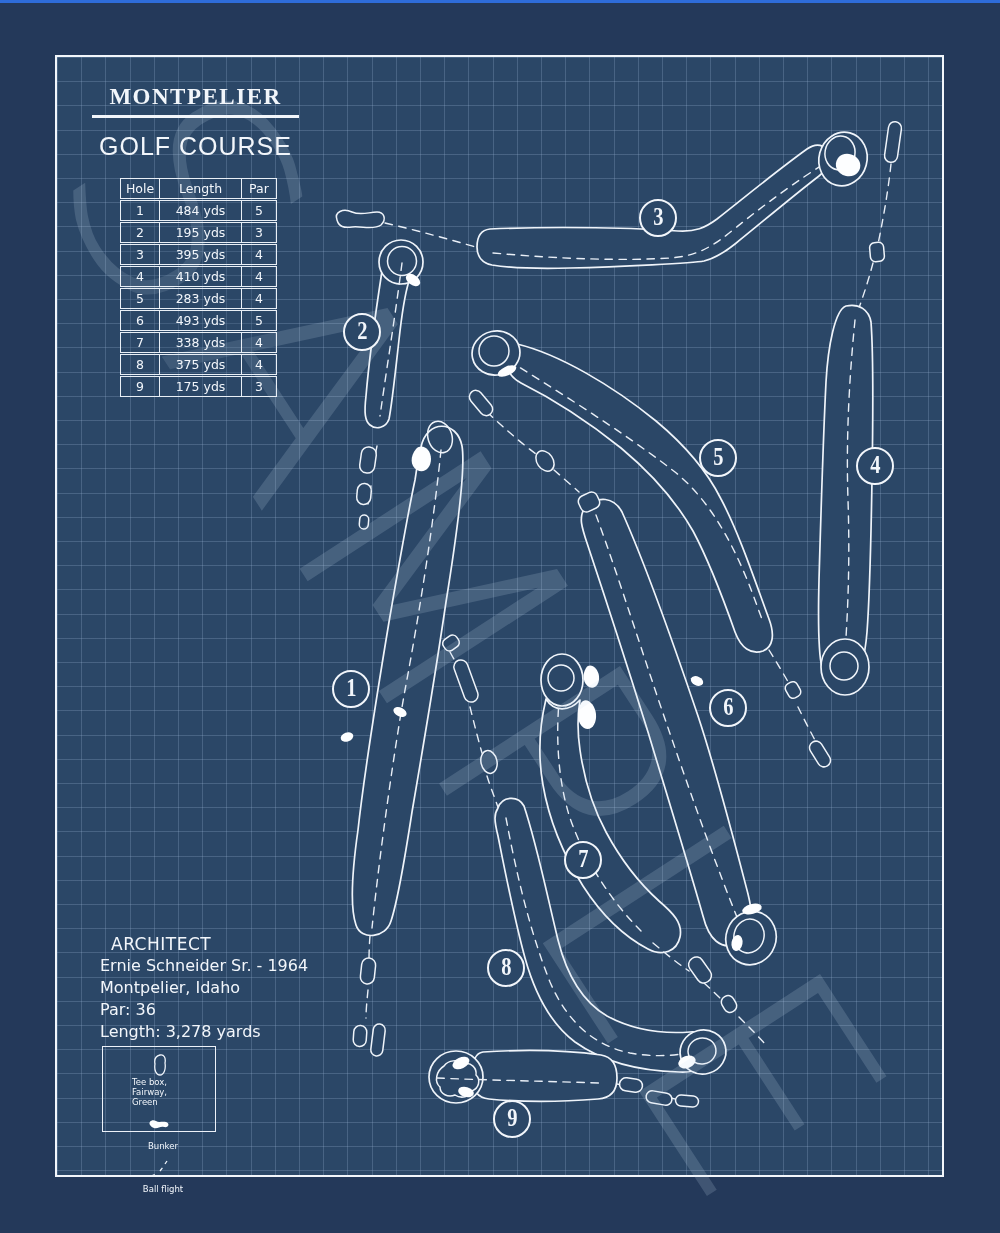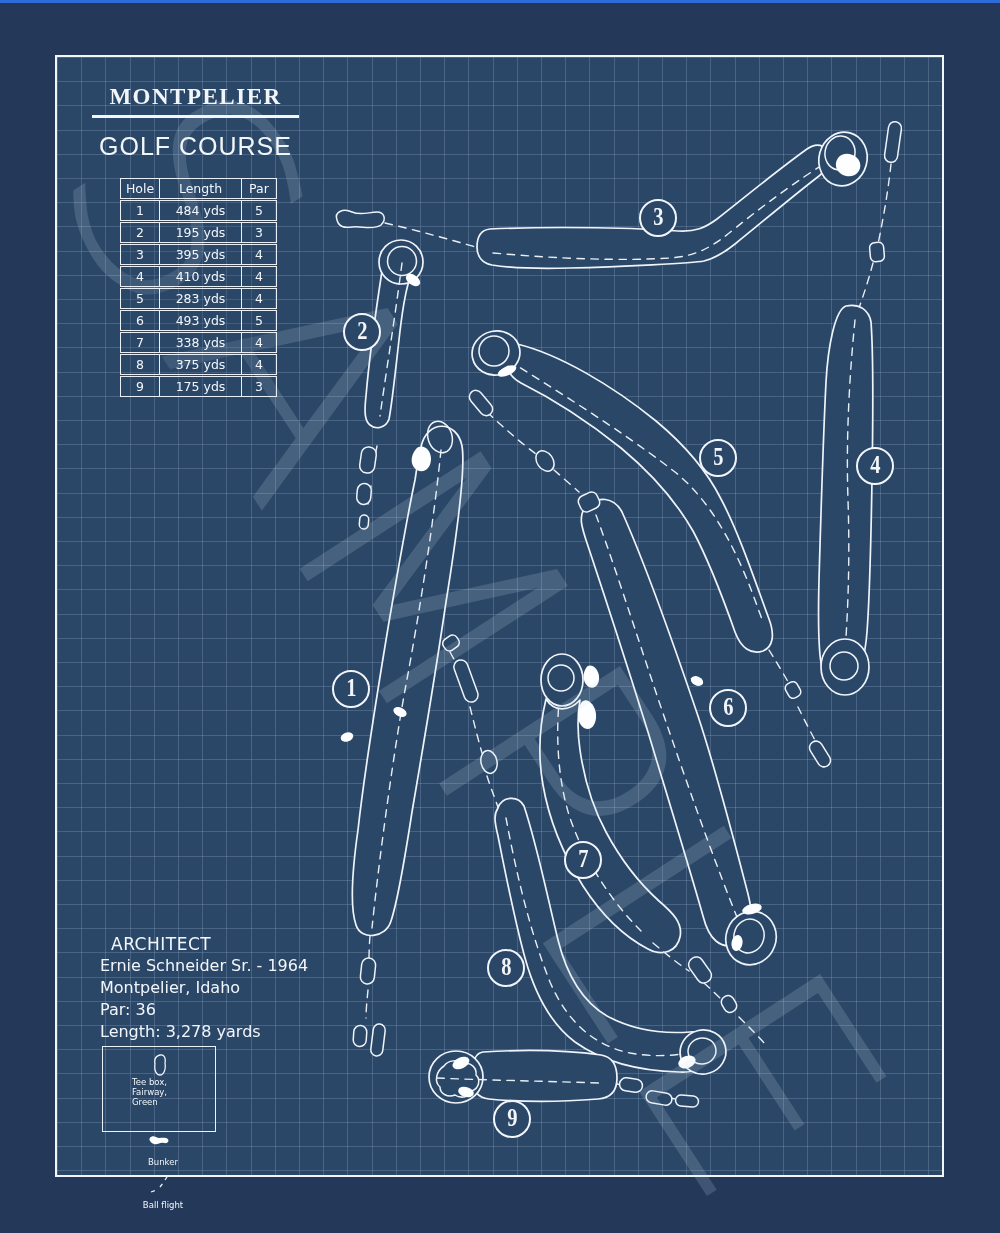--- a/index.html
+++ b/index.html
@@ -256,21 +256,21 @@
 
 <div class="ui legendbox" style="position:absolute;">
   <div class="lg-item">
     <span class="lg-icon">
       <svg width="14" height="24" viewBox="0 0 14 24">
           <path d="M7,2 C11,1 13,5 12,10 C13,16 11,22 7,22 C3,22 1,17 2,11 C1,6 3,3 7,2 Z" fill="none" stroke="#EFF4FA" stroke-width="1.3"></path>
         </svg>
     </span>
     <span class="lg-label" style="width:62px;">Tee box, Fairway, Green</span>
   </div>
-  <div class="lg-item" style="margin-top:26px;">
+  <div class="lg-item" style="margin-top:10px;">
     <span class="lg-icon">
       <svg width="24" height="14" viewBox="0 0 24 14">
           <path d="M2,8 C0,5 4,2 8,4 C11,6 14,4 18,5 C22,6 21,11 16,10 C12,9 10,12 6,11 C3,10 3,9 2,8 Z" fill="#FDFEFF"></path>
         </svg>
     </span>
     <span class="lg-label">Bunker</span>
   </div>
   <div class="lg-item" style="margin-top:9px;align-items:center;">
     <span class="lg-icon">
       <svg width="22" height="18" viewBox="0 0 22 18">

